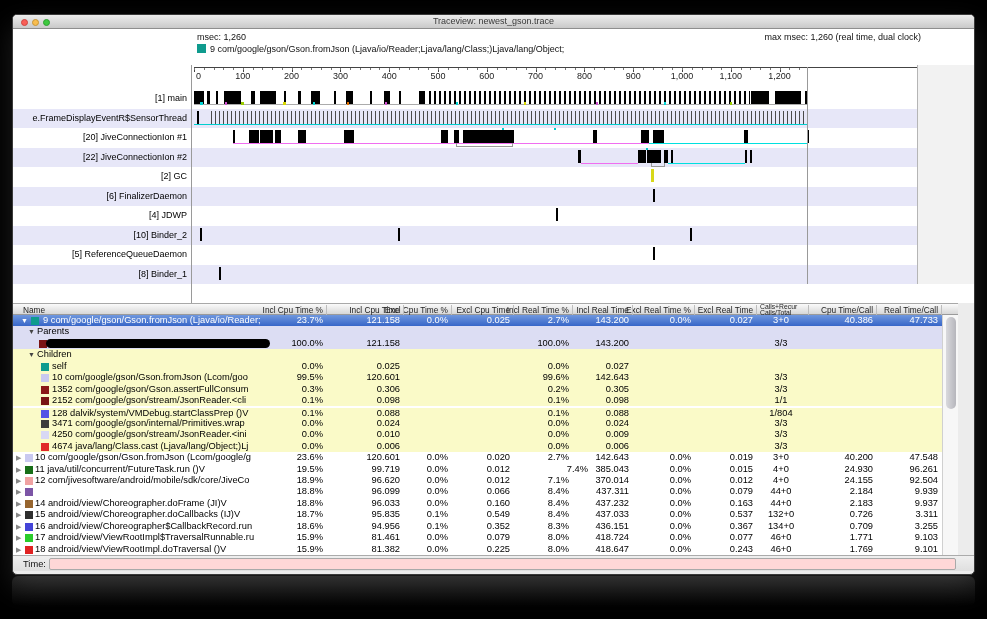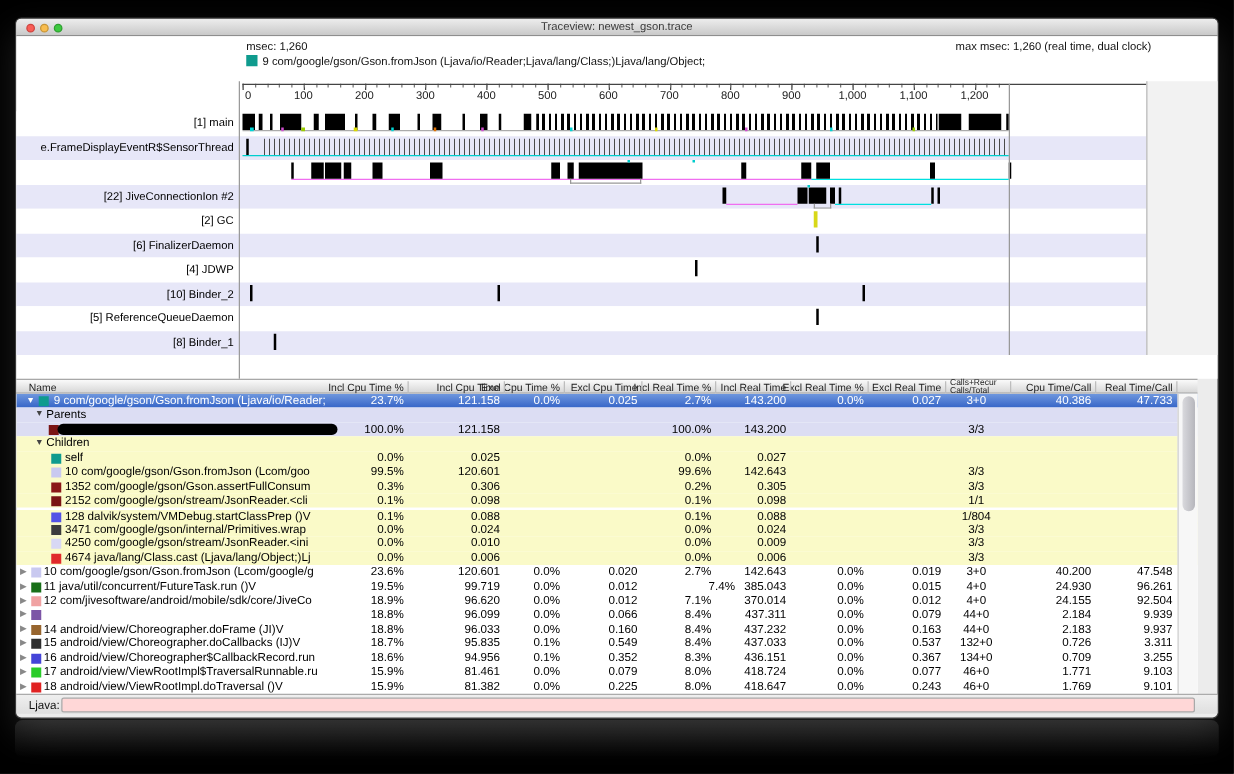--- a/index.html
+++ b/index.html
@@ -126,20 +126,21 @@
         </div>
         <div class="abs thread-row" style="left: 0px; top: 79.5px; width: 904px; height: 19.5px; background: rgb(231, 231, 248);">
           <div class="thread-label">e.FrameDisplayEventR$SensorThread</div>
           <div class="thread-track">
             <div class="bcode" style="left: 17px; width: 596px; background: repeating-linear-gradient(90deg, rgb(74, 74, 74) 0px, rgb(74, 74, 74) 1px, rgba(0, 0, 0, 0) 1px, rgba(0, 0, 0, 0) 4px);"></div>
             <div class="tl-line" style="left: 0px; width: 613px; background: rgb(0, 207, 207);"></div>
             <div class="bar" style="left: 3px; width: 2px;"></div>
           </div>
         </div>
         <div class="abs thread-row" style="left: 0px; top: 99px; width: 904px; height: 19.5px; background: rgb(255, 255, 255);">
+          <div class="thread-label">[20] JiveConnectionIon #1</div>
           <div class="thread-track">
             <div class="tl-line" style="left: 39px; width: 416px; background: rgb(240, 110, 240);"></div>
             <div class="tl-line" style="left: 455px; width: 158px; background: rgb(0, 224, 224);"></div>
             <div class="bar" style="left: 39px; width: 2px;"></div>
             <div class="bar" style="left: 55px; width: 10px;"></div>
             <div class="bar" style="left: 66px; width: 13px;"></div>
             <div class="bar" style="left: 81px; width: 6px;"></div>
             <div class="bar" style="left: 104px; width: 8px;"></div>
             <div class="bar" style="left: 150px; width: 10px;"></div>
             <div class="bar" style="left: 247px; width: 7px;"></div>
@@ -583,17 +584,17 @@
         <div class="cell num" style="left: 728px; width: 80px; text-align: center;">46+0</div>
         <div class="cell num" style="right: 85px;">1.769</div>
         <div class="cell num" style="right: 20px;">9.101</div>
       </div>
     </div>
   <div id="scrollbar">
     <div id="scroll-thumb"></div>
   </div>
 
   <div id="findbar">
-    <span id="find-label">Ljava:</span>
+    <span id="find-label">Time:</span>
     <input id="find-input" style="">
   </div>
 </div>
 <div id="reflection"></div>
 
 </body></html>

